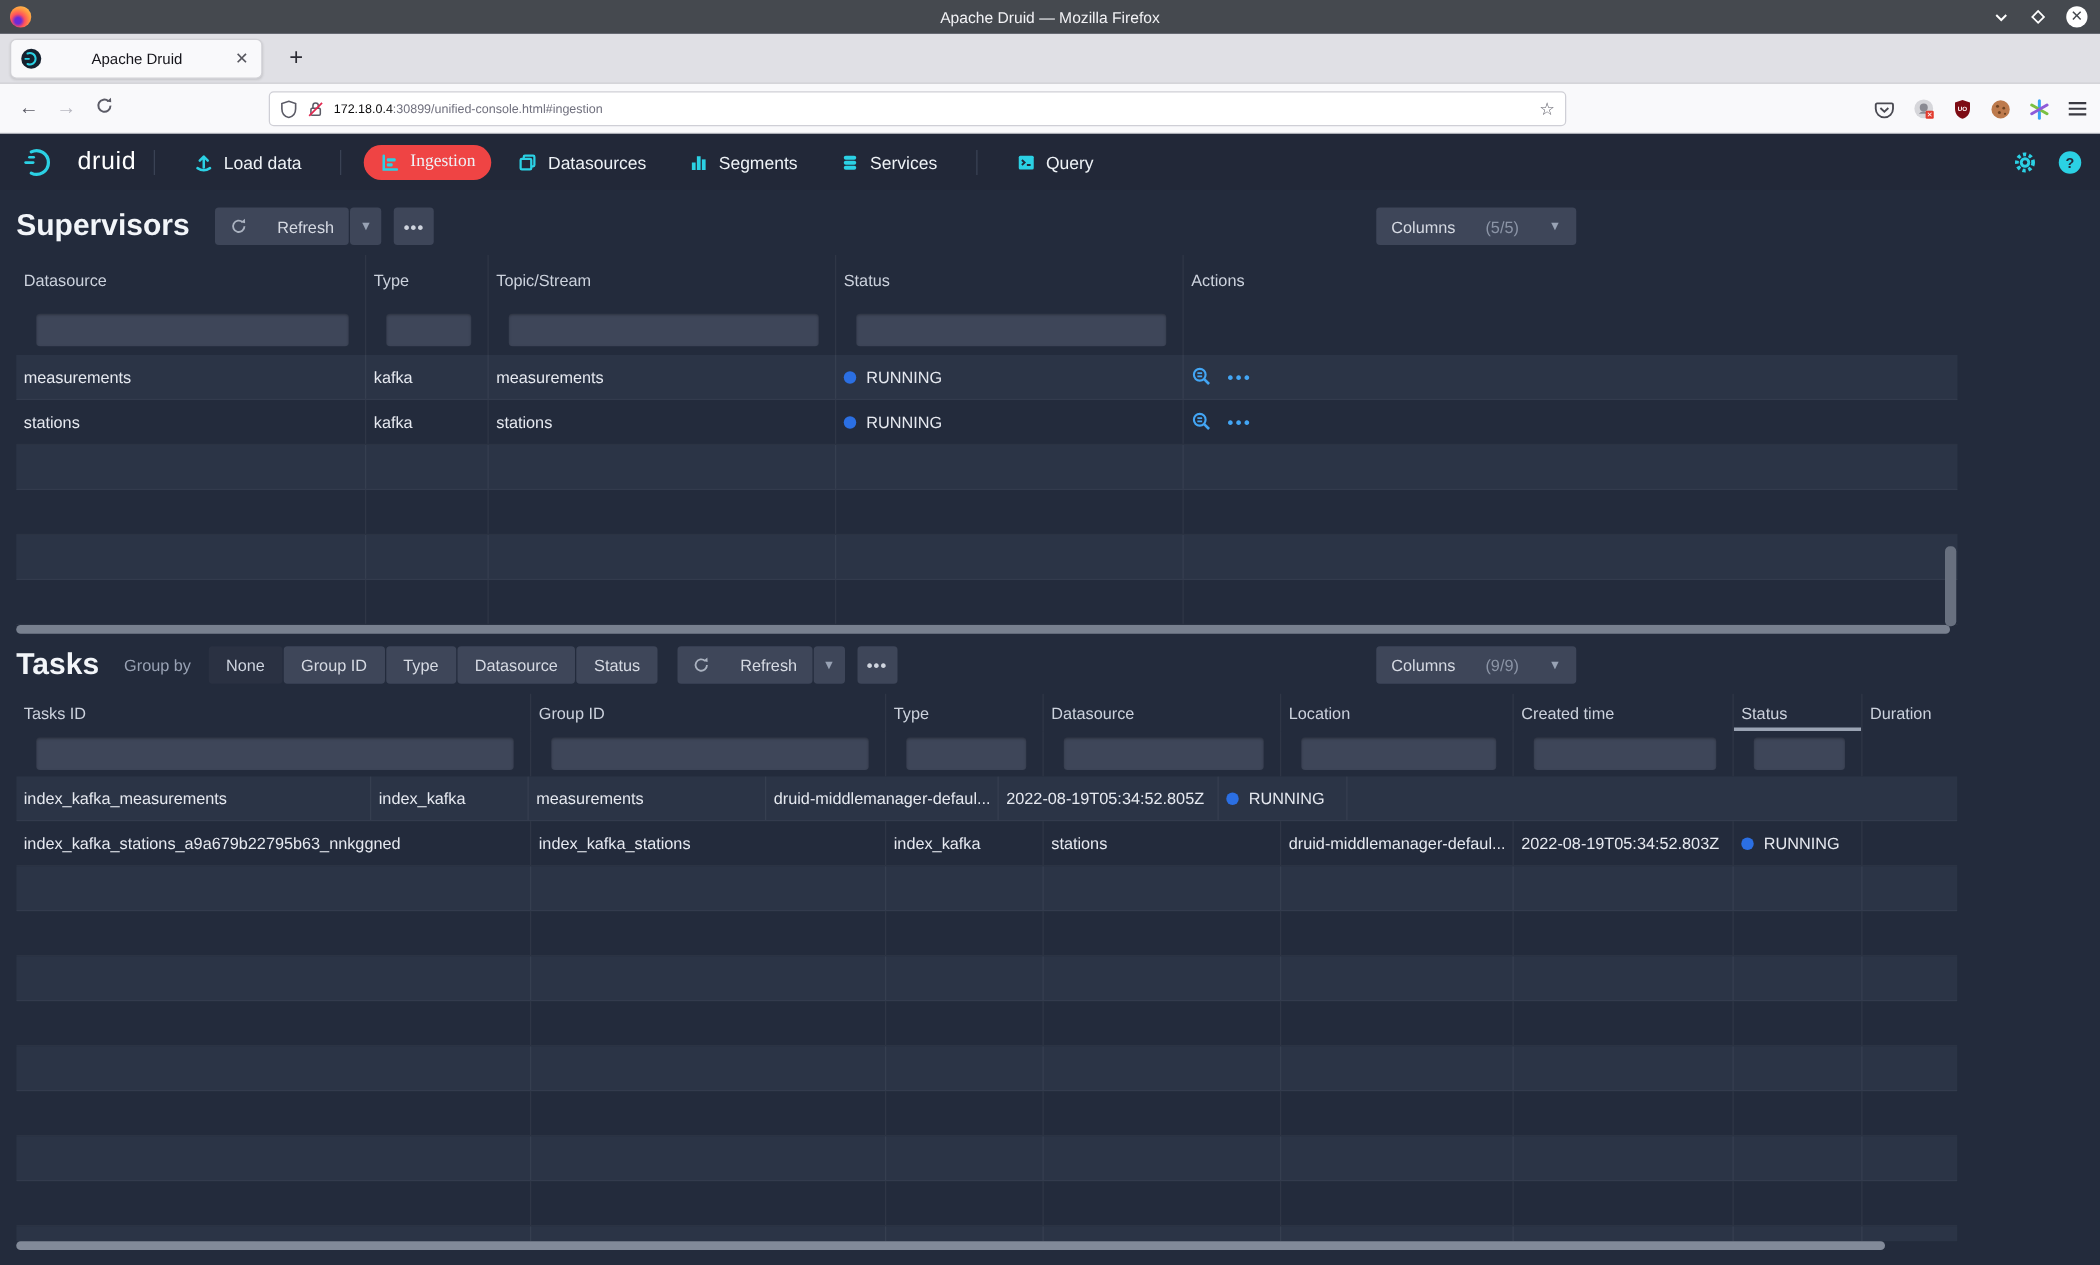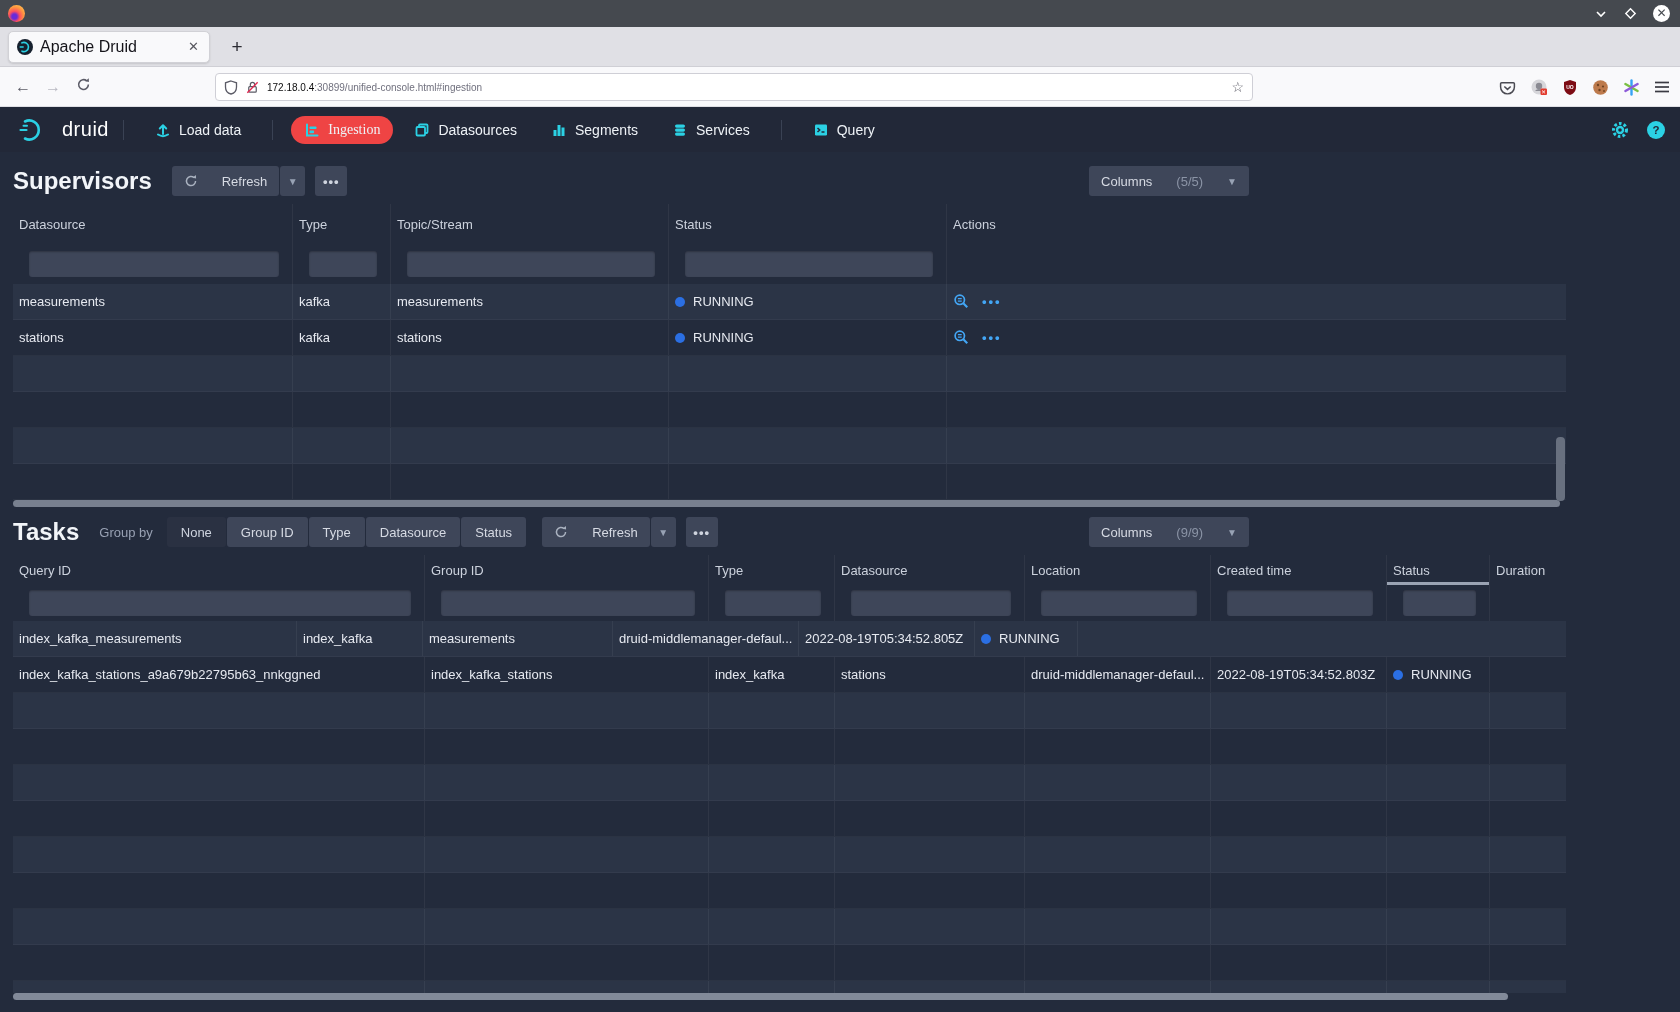--- a/index.html
+++ b/index.html
@@ -19,21 +19,21 @@
                   font-size:12px; line-height:16px; text-align:center; font-weight:bold; }
 
   
   .tabbar { position:absolute; top:27px; left:0; width:100%; height:40px; background:#e0e0e5;
             border-bottom:1px solid #cfcfd5; display:flex; align-items:center; }
   .tab { position:relative; margin-left:8px; width:202px; height:32px; background:#f9f9fb;
          border:1px solid #d1d1d6; border-radius:5px; box-shadow:0 1px 2px rgba(0,0,0,.12);
          display:flex; align-items:center; padding:0 8px; gap:7px; }
   .favicon { width:16px; height:16px; border-radius:50%; background:#16202e; position:relative; flex:0 0 16px;}
   .favicon svg { position:absolute; left:2px; top:2px; }
-  .tab-title { font-size:16px; color:#15141a; flex:1; white-space:nowrap; overflow:hidden; }
+  .tab-title { font-size:12px; color:#15141a; flex:1; white-space:nowrap; overflow:hidden;text-align:center; }
   .tab-close { color:#57575f; font-size:13px; padding:0 2px; }
   .newtab { margin-left:14px; font-size:19px; color:#2b2b33; width:26px; height:26px; text-align:center; line-height:25px; border-radius:4px; }
 
   
   .toolbar { position:absolute; top:67px; left:0; width:100%; height:40px; background:#f9f9fb;
              border-bottom:1px solid #dfdfe4; display:flex; align-items:center; }
   .nav-ico { font-size:16px; color:#5b5b66; width:30px; text-align:center; }
   .nav-ico.disabled { color:#b8b8c1; }
   .toolbar .back { margin-left:8px; }
   .urlbar { position:absolute; left:215px; top:6px; width:1038px; height:28px; background:#ffffff;
@@ -58,21 +58,21 @@
   
   .content { position:absolute; top:152px; left:0; width:1384px; height:860px; }
   .sec-head { display:flex; align-items:center; position:relative; height:30px; margin:14px 13px 0 13px; }
   .sec-title { font-size:24px; font-weight:600; color:#f2f5f9; margin-right:20px; }
   .btn { height:30px; background:#3e4659; border-radius:3px; color:#d6dae3; font-size:13px;
          display:flex; align-items:center; padding:0 12px; gap:24px; }
   .btn .caret { color:#98a2b4; font-size:10px; }
   .btn-caret { width:25px; justify-content:center; padding:0; }
   .btn-more { width:32px; justify-content:center; padding:0; letter-spacing:1px; color:#cfd4de; font-weight:bold; }
   .btn-group { display:flex; gap:1px; }
-  .columns-btn { position:absolute; right:122px; }
+  .columns-btn { position:absolute; right:110px; }
   .columns-btn .cnt { color:#8b94a6; }
   .grp-label { font-size:13px; color:#98a1b3; margin-right:14px; }
   .seg .btn { padding:0 14px; }
   .seg .btn.activeseg { background:#2a3142; color:#ced4df; }
 
   
   .tbl { position:relative; margin:8px 13px 0 13px; width:1553px; }
   .trow { display:flex; }
   .cell { border-right:1px solid rgba(255,255,255,0.055); padding:0 6px; display:flex; align-items:center;
           font-size:13px; color:#e6e9f0; white-space:nowrap; overflow:hidden; }
@@ -101,20 +101,21 @@
   .hscroll .thumb { position:absolute; top:0; height:7px; border-radius:4px; background:#78808f; }
   .vscroll-thumb { position:absolute; width:9px; border-radius:4px; background:#68707f; }
 </style>
 </head>
 <body>
 
 <div class="screen">
 
   <div class="titlebar">
     <div class="fx-logo"></div>
+    <div class="win-title">Apache Druid — Mozilla Firefox</div>
     <div class="win-controls">
       <svg width="14" height="14" viewBox="0 0 14 14">
           <polyline points="3,5 7,9 11,5" fill="none" stroke="#fff" stroke-width="1.6"></polyline>
         </svg>
       <svg width="13" height="13" viewBox="0 0 13 13">
           <rect x="3.2" y="3.2" width="6.6" height="6.6" fill="none" stroke="#fff" stroke-width="1.4" transform="rotate(45 6.5 6.5)"></rect>
         </svg>
       <div class="close-circle">✕</div>
     </div>
   </div>
@@ -404,21 +405,21 @@
       <div class="btn btn-more" style="margin-left:10px;">•••</div>
       <div class="btn columns-btn">
         <span>Columns</span>
         <span class="cnt">(9/9)</span>
         <span class="caret">▼</span>
       </div>
     </div>
 
     <div class="tbl tk-tbl">
       <div class="trow hrow">
-        <div class="cell tk-c0">Query ID</div>
+        <div class="cell tk-c0">Tasks ID</div>
         <div class="cell tk-c1">Group ID</div>
         <div class="cell tk-c2">Type</div>
         <div class="cell tk-c3">Datasource</div>
         <div class="cell tk-c4">Location</div>
         <div class="cell tk-c5">Created time</div>
         <div class="cell tk-c6 sorted">Status</div>
         <div class="cell tk-c7">Duration</div>
       </div>
       <div class="trow frow">
         <div class="cell tk-c0">

